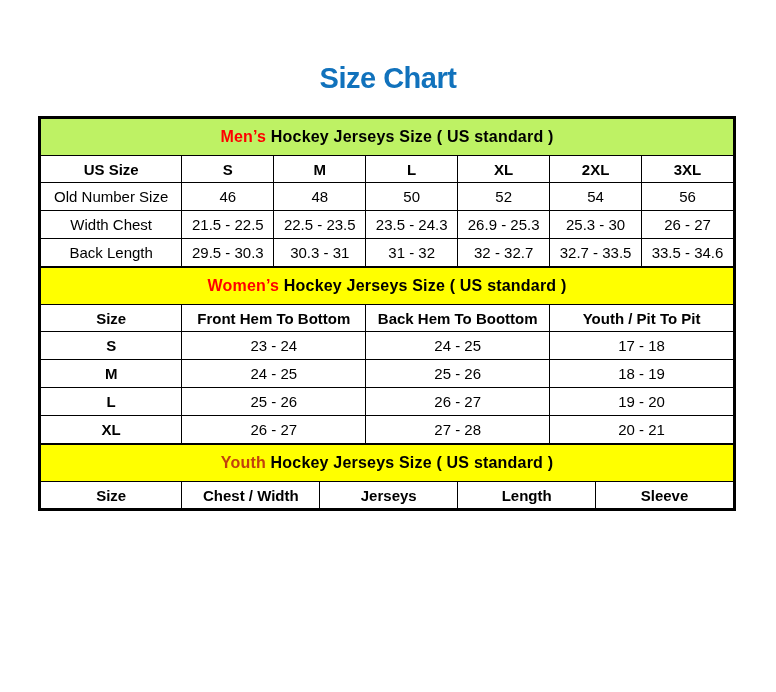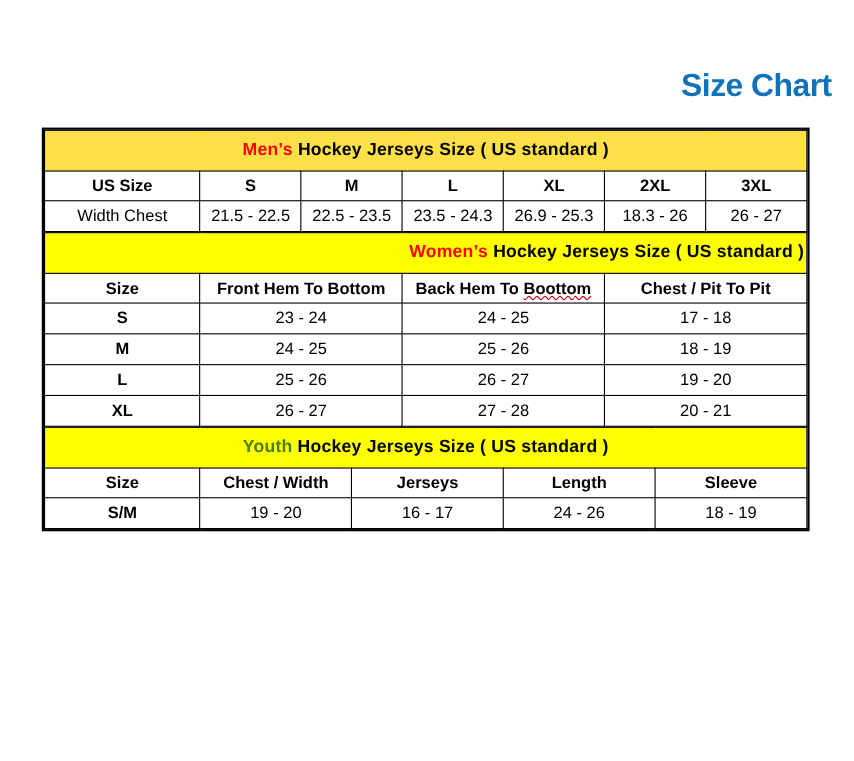--- a/index.html
+++ b/index.html
@@ -8,21 +8,21 @@
     width: 776px;
     height: 692px;
     background: #ffffff;
     color: #000000;
     font-family: "Liberation Sans", "DejaVu Sans", sans-serif;
     overflow: hidden;
   }
   .title {
     font-size: 29px;
     font-weight: 700;
-    text-align: right;
+    text-align: center;
     margin: 62px 20px 21px 20px;
     letter-spacing: -0.5px;
   }
   .tables {
     width: 698px;
     margin-left: 38px;
     border: 2px solid #000;
   }
   table {
     width: 100%;
@@ -41,21 +41,20 @@
   }
   th { font-weight: 700; height: 27px; }
   td.band {
     height: 37px;
     font-size: 16px;
     font-weight: 700;
     letter-spacing: 0.2px;
   }
   td.bold { font-weight: 700; }
   .squiggle {
-    text-decoration: underline;
     text-decoration-style: wavy;
     text-decoration-color: #c00000;
     text-decoration-thickness: 1px;
     text-underline-offset: 2px;
   }
 </style>
 </head>
 <body>
 
 <div class="page">
@@ -66,58 +65,76 @@
           <col style="width: 20.4%;">
           <col style="width: 13.2667%;">
           <col style="width: 13.2667%;">
           <col style="width: 13.2667%;">
           <col style="width: 13.2667%;">
           <col style="width: 13.2667%;">
           <col style="width: 13.2667%;">
         </colgroup>
         <tbody>
           <tr>
-            <td colspan="7" class="band" style="background: #fde047;"><span class="band-hi" style="color: rgb(255, 0, 0);">Men’s</span><span> Hockey Jerseys Size ( US standard )</span></td>
+            <td colspan="7" class="band" style="background: #bef264;"><span class="band-hi" style="color: rgb(255, 0, 0);">Men’s</span><span> Hockey Jerseys Size ( US standard )</span></td>
           </tr>
           <tr>
             <th>US Size</th>
             <th>S</th>
             <th>M</th>
             <th>L</th>
             <th>XL</th>
             <th>2XL</th>
             <th>3XL</th>
           </tr>
           <tr>
+            <td>Old Number Size</td>
+            <td>46</td>
+            <td>48</td>
+            <td>50</td>
+            <td>52</td>
+            <td>54</td>
+            <td>56</td>
+          </tr>
+          <tr>
             <td>Width Chest</td>
             <td>21.5 - 22.5</td>
             <td>22.5 - 23.5</td>
             <td>23.5 - 24.3</td>
             <td>26.9 - 25.3</td>
-            <td>18.3 - 26</td>
+            <td>25.3 - 30</td>
             <td>26 - 27</td>
+          </tr>
+          <tr>
+            <td>Back Length</td>
+            <td>29.5 - 30.3</td>
+            <td>30.3 - 31</td>
+            <td>31 - 32</td>
+            <td>32 - 32.7</td>
+            <td>32.7 - 33.5</td>
+            <td>33.5 - 34.6</td>
           </tr>
         </tbody>
       </table>
       <table>
         <colgroup>
           <col style="width: 20.4%;">
           <col style="width: 26.5333%;">
           <col style="width: 26.5333%;">
           <col style="width: 26.5333%;">
         </colgroup>
         <tbody>
           <tr>
-            <td colspan="4" class="band" style="background: rgb(255, 255, 0); text-align: right;"><span class="band-hi" style="color: rgb(255, 0, 0);">Women’s</span><span> Hockey Jerseys Size ( US standard )</span></td>
+            <td colspan="4" class="band" style="background: rgb(255, 255, 0);"><span class="band-hi" style="color: rgb(255, 0, 0);">Women’s</span><span> Hockey Jerseys Size ( US standard )</span></td>
           </tr>
           <tr>
             <th>Size</th>
             <th>Front Hem To Bottom</th>
             <th><span>Back Hem To </span><span class="squiggle" style="text-decoration-color: rgb(192, 0, 0);">Boottom</span></th>
-            <th>Chest / Pit To Pit</th>
+            <th>Youth / Pit To Pit</th>
           </tr>
           <tr>
             <td class="bold">S</td>
             <td>23 - 24</td>
             <td>24 - 25</td>
             <td>17 - 18</td>
           </tr>
           <tr>
             <td class="bold">M</td>
             <td>24 - 25</td>
@@ -141,32 +158,25 @@
       <table>
         <colgroup>
           <col style="width: 20.4%;">
           <col style="width: 19.9%;">
           <col style="width: 19.9%;">
           <col style="width: 19.9%;">
           <col style="width: 19.9%;">
         </colgroup>
         <tbody>
           <tr>
-            <td colspan="5" class="band" style="background: rgb(255, 255, 0);"><span class="band-hi" style="color: #4d7c0f;">Youth</span><span> Hockey Jerseys Size ( US standard )</span></td>
+            <td colspan="5" class="band" style="background: rgb(255, 255, 0);"><span class="band-hi" style="color: #c2410c;">Youth</span><span> Hockey Jerseys Size ( US standard )</span></td>
           </tr>
           <tr>
             <th>Size</th>
             <th>Chest / Width</th>
             <th>Jerseys</th>
             <th>Length</th>
             <th>Sleeve</th>
           </tr>
-          <tr>
-            <td class="bold">S/M</td>
-            <td>19 - 20</td>
-            <td>16 - 17</td>
-            <td>24 - 26</td>
-            <td>18 - 19</td>
-          </tr>
         </tbody>
       </table>
     </div>
 </div>
 
 </body></html>

